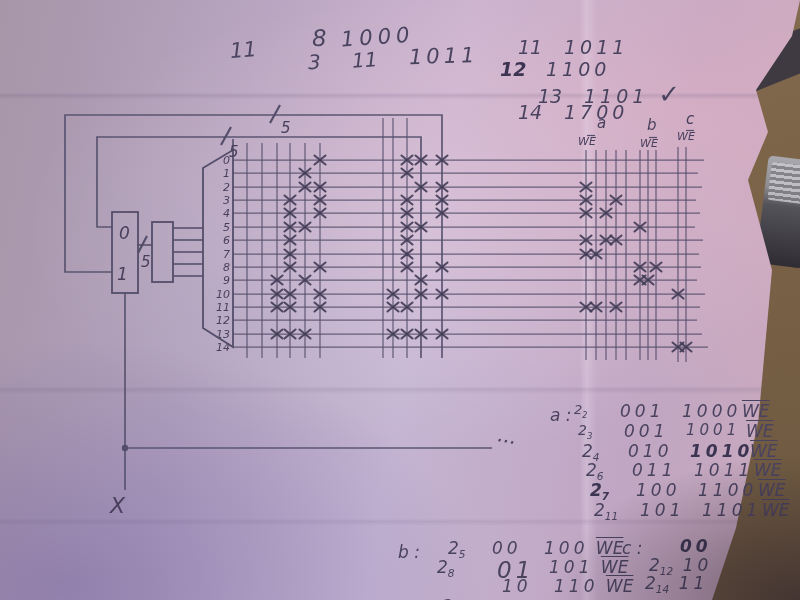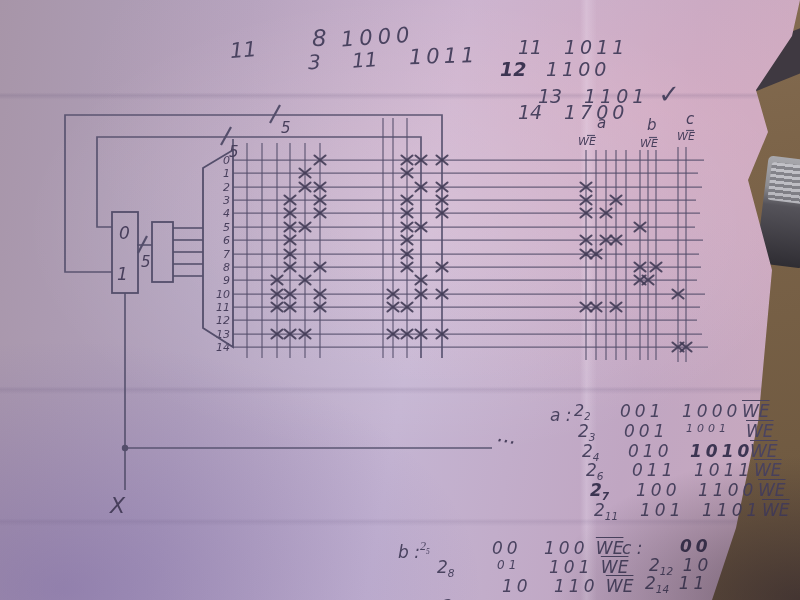--- a/index.html
+++ b/index.html
@@ -218,52 +218,52 @@
       <span class="hw" style="left: 409px; top: 46px; font-size: 21px; letter-spacing: 4px; transform: rotate(-2deg);">1011</span>
     </div>
   <div id="checklist">
       <span class="hw" style="left: 518px; top: 38px; font-size: 19px;"><span style="display: inline-block; width: 46px;">11</span><span class="bits">1011</span></span>
       <span class="hw" style="left: 500px; top: 59.5px; font-size: 19px;"><b style="display: inline-block; width: 46px;">12</b><span class="bits">1100</span></span>
       <span class="hw" style="left: 538px; top: 81px; font-size: 19px;"><span style="display: inline-block; width: 46px;">13</span><span class="bits">1101</span><span class="check">✓</span></span>
       <span class="hw" style="left: 518px; top: 102.5px; font-size: 19px;"><span style="display: inline-block; width: 46px;">14</span><span class="bits">1700</span></span>
     </div>
   <div id="table-a">
       <span class="hw" style="left: 550px; top: 407px; font-size: 17px;">a :</span>
-      <span class="hw" style="left: 574px; top: 403px; font-size: 16px;"><span>2<sub>2</sub></span></span>
+      <span class="hw" style="left: 574px; top: 403px; font-size: 13px;"><span>2<sub>2</sub></span></span>
       <span class="hw bits" style="left: 620px; top: 403px; font-size: 17px;">001</span>
       <span class="hw bits" style="left: 682px; top: 403px; font-size: 17px;"><span>1000</span></span>
       <span class="hw" style="left: 742px; top: 403px; font-size: 17px;"><span class="ve we">WE</span></span>
-      <span class="hw" style="left: 578px; top: 422.8px; font-size: 17px;"><span>2<sub>3</sub></span></span>
+      <span class="hw" style="left: 578px; top: 422.8px; font-size: 14px;"><span>2<sub>3</sub></span></span>
       <span class="hw bits" style="left: 624px; top: 422.8px; font-size: 17px;">001</span>
-      <span class="hw bits" style="left: 686px; top: 422.8px; font-size: 11px;"><span>1001</span></span>
+      <span class="hw bits" style="left: 686px; top: 422.8px; font-size: 15px;"><span>1001</span></span>
       <span class="hw" style="left: 746px; top: 422.8px; font-size: 17px;"><span class="ve we">WE</span></span>
       <span class="hw" style="left: 582px; top: 442.6px; font-size: 17px;"><span>2<sub>4</sub></span></span>
       <span class="hw bits" style="left: 628px; top: 442.6px; font-size: 17px;">010</span>
       <span class="hw bits" style="left: 690px; top: 442.6px; font-size: 17px;"><b>1010</b></span>
       <span class="hw" style="left: 750px; top: 442.6px; font-size: 17px;"><span class="ve we">WE</span></span>
       <span class="hw" style="left: 586px; top: 462.4px; font-size: 17px;"><span>2<sub>6</sub></span></span>
       <span class="hw bits" style="left: 632px; top: 462.4px; font-size: 17px;">011</span>
       <span class="hw bits" style="left: 694px; top: 462.4px; font-size: 17px;"><span>1011</span></span>
       <span class="hw" style="left: 754px; top: 462.4px; font-size: 17px;"><span class="ve we">WE</span></span>
       <span class="hw" style="left: 590px; top: 482.2px; font-size: 17px;"><b>2<sub>7</sub></b></span>
       <span class="hw bits" style="left: 636px; top: 482.2px; font-size: 17px;">100</span>
       <span class="hw bits" style="left: 698px; top: 482.2px; font-size: 17px;"><span>1100</span></span>
       <span class="hw" style="left: 758px; top: 482.2px; font-size: 17px;"><span class="ve we">WE</span></span>
       <span class="hw" style="left: 594px; top: 502px; font-size: 17px;"><span>2<sub>11</sub></span></span>
       <span class="hw bits" style="left: 640px; top: 502px; font-size: 17px;">101</span>
       <span class="hw bits" style="left: 702px; top: 502px; font-size: 17px;"><span>1101</span></span>
       <span class="hw" style="left: 762px; top: 502px; font-size: 17px;"><span class="ve we">WE</span></span>
     </div>
   <div id="table-b">
       <span class="hw" style="left: 398px; top: 544px; font-size: 17px;">b :</span>
-      <span class="hw" style="left: 420px; top: 540px; font-size: 12px; font-family: Liberation Serif, serif;"><span>2<sub>5</sub></span></span>
+      <span class="hw" style="left: 448px; top: 540px; font-size: 17px;"><span>2<sub>5</sub></span></span>
       <span class="hw bits" style="left: 492px; top: 540px; font-size: 17px;">00</span>
       <span class="hw bits" style="left: 544px; top: 540px; font-size: 17px;"><span>100</span> <span class="ve we">WE</span></span>
       <span class="hw" style="left: 437px; top: 559px; font-size: 17px;"><span>2<sub>8</sub></span></span>
-      <span class="hw bits" style="left: 497px; top: 559px; font-size: 12px;">01</span>
+      <span class="hw bits" style="left: 497px; top: 559px; font-size: 23px;">01</span>
       <span class="hw bits" style="left: 549px; top: 559px; font-size: 17px;"><span>101</span> <span class="ve we">WE</span></span>
       <span class="hw" style="left: 442px; top: 598px; font-size: 17px;"><span>2<sub>9</sub></span></span>
       <span class="hw bits" style="left: 502px; top: 578px; font-size: 17px;">10</span>
       <span class="hw bits" style="left: 554px; top: 578px; font-size: 17px;"><span>110</span> <span class="ve we">WE</span></span>
     </div>
   <div id="table-c">
       <span class="hw" style="left: 622px; top: 540px; font-size: 17px;">c :</span>
       <span class="hw" style="left: 670px; top: 538px; font-size: 17px;"><b class="bits"> 00</b></span>
       <span class="hw" style="left: 649px; top: 557px; font-size: 17px;"><span>2<sub>12</sub></span><span class="bits"> 10</span></span>
       <span class="hw" style="left: 645px; top: 575px; font-size: 17px;"><span>2<sub>14</sub></span><span class="bits"> 11</span></span>

